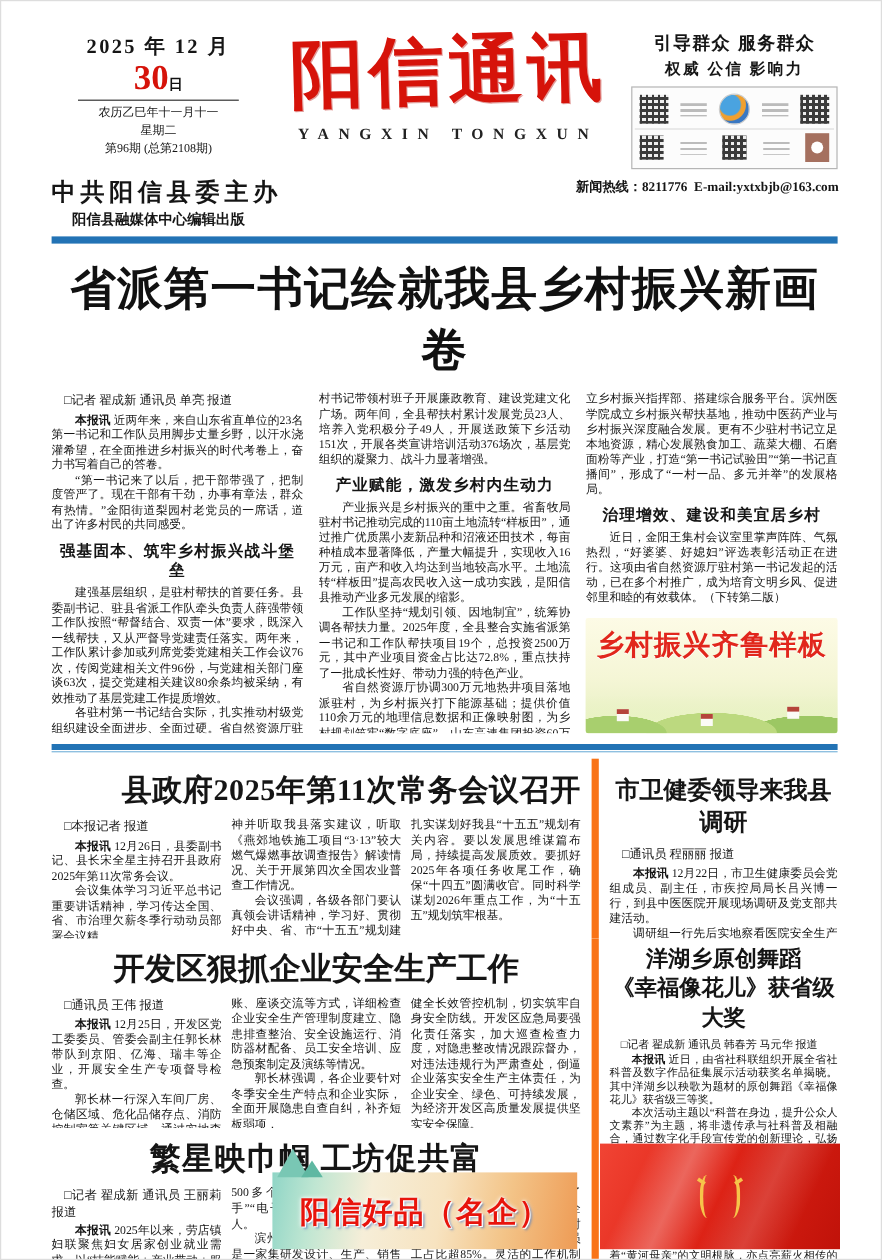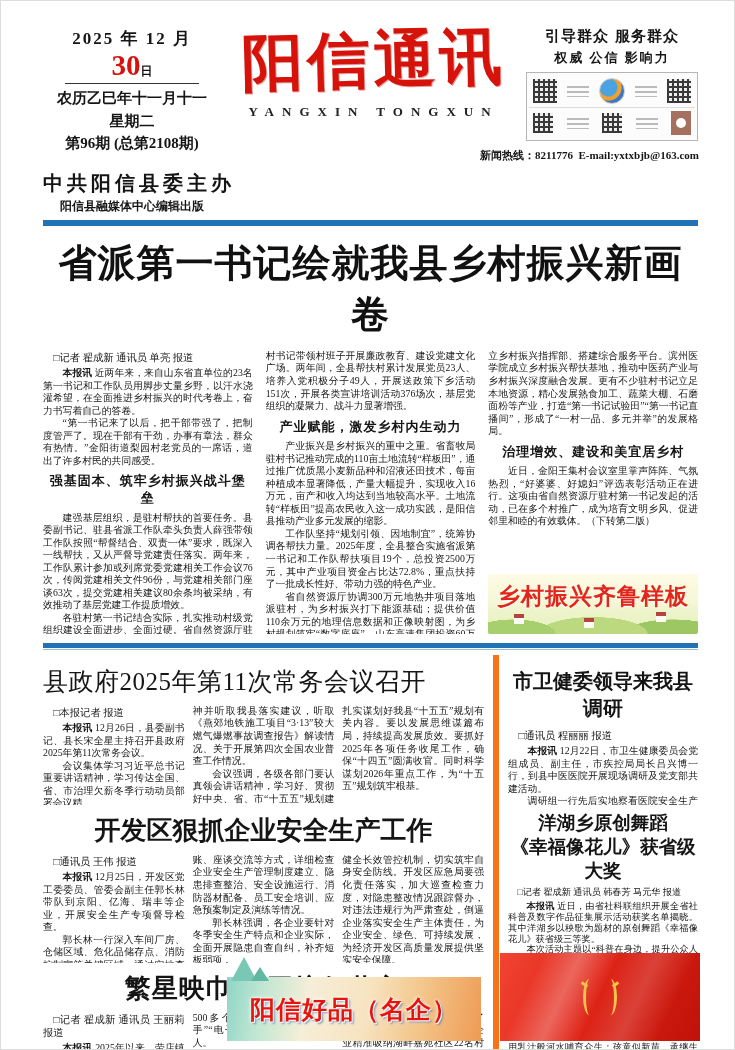--- a/index.html
+++ b/index.html
@@ -10,21 +10,21 @@
   }
   .inner { padding:26px 36px 0 42px; }
 
   
   .mh { display:flex; align-items:flex-start; }
   .mh-left { width:178px; text-align:center; flex:0 0 178px; }
   .mh-date1 { font-size:17px; font-weight:bold; letter-spacing:2px; }
   .mh-day { font-size:29px; font-weight:bold; color:#d6130a; line-height:1.05; }
   .mh-day .unit { font-size:12px; color:#111; }
   .mh-rule { border-top:1.5px solid #333; margin:3px 22px 3px 22px; }
-  .mh-small { font-size:15px; font-weight:bold; line-height:1.5; }
+  .mh-small { font-size:10px; font-weight:normal; line-height:1.5; }
   .mh-pub1 { font-size:20px; font-weight:bold; letter-spacing:4px; margin-top:15px; white-space:nowrap; }
   .mh-pub2 { font-size:12px; font-weight:bold; margin-top:1px; white-space:nowrap; }
   .mh-c { flex:1; text-align:center; padding:2px 4px 0; }
   .mh-title { font-size:62px; font-weight:900; color:#d6130a; line-height:1.02;
               letter-spacing:4px; transform:rotate(-1.5deg); white-space:nowrap;
               text-shadow:1px 1px 0 rgba(180,10,5,.4); }
   .mh-pinyin { margin-top:12px; font-size:13px; font-weight:bold; letter-spacing:8px; color:#222; white-space:nowrap; }
   .mh-r { flex:0 0 172px; width:172px; }
   .mh-slogan1 { font-size:15px; font-weight:900; text-align:center; letter-spacing:1px;
                 font-family:"DejaVu Sans","Liberation Sans",sans-serif; }
@@ -53,21 +53,21 @@
   .lead-cols { position:relative; display:flex; gap:13px; height:284px; }
   .lead-cols .col { flex:1; overflow:hidden; }
 
   .blk { margin:0; text-align:justify; font-size:9.8px; line-height:1.28; }
   .blk b { font-weight:900; }
   .t-p, .t-lead { text-indent:2em; }
   .t-p0 { text-indent:0; }
   .t-by { text-indent:1em; font-size:10.3px; margin:1px 0 3px; }
   .t-sub { text-indent:0; text-align:center; font-weight:900; font-size:13px; margin:6px 0 5px; letter-spacing:1px; }
 
-  .rural-banner { position:absolute; right:0; bottom:0; width:210px; height:60px; overflow:hidden;
+  .rural-banner { position:absolute; right:0; bottom:0; width:210px; height:96px; overflow:hidden;
                   background:linear-gradient(180deg,#fdfbe6 0%,#f5f6d6 52%,#e4efbf 100%); border-radius:2px; }
   .rural-banner .rb-text { position:relative; z-index:3; text-align:center; font-size:23px; font-weight:900;
                   color:#e1261c; margin-top:7px; letter-spacing:1px; text-shadow:0 1px 0 #fff; }
   .rural-banner .hills { position:absolute; left:0; right:0; bottom:0; height:32px; z-index:1;
       background:radial-gradient(70px 24px at 12% 100%, #a8cf6e 0 60%, transparent 61%),
                  radial-gradient(90px 28px at 50% 100%, #bcd97f 0 60%, transparent 61%),
                  radial-gradient(80px 24px at 88% 100%, #9cc763 0 60%, transparent 61%),
                  linear-gradient(180deg, transparent 0, #e9f3c4 75%); }
   .house { position:absolute; z-index:2; width:10px; height:6px; background:#fbfbf6; border-top:4px solid #b5443a; }
   .h1 { left:26px; bottom:10px; } .h2 { left:96px; bottom:6px; } .h3 { left:168px; bottom:12px; }
@@ -78,21 +78,21 @@
   
   .row { display:flex; }
   .row-l { flex:0 0 450px; width:450px; padding-right:9px; box-sizing:border-box; }
   .row-r { flex:1; border-left:6px solid #f97316; padding-left:9px; box-sizing:border-box; }
   .row2 { height:150px; overflow:hidden; }
   .rowB { min-height:352px; }
 
   .cols3s { display:flex; gap:8px; }
   .cols3s .col { flex:1; overflow:hidden; }
 
-  .gov-hl { text-align:left; font-weight:400; font-size:25px; margin:10px 0 7px; letter-spacing:0.5px; }
+  .gov-hl { text-align:right; font-weight:700; font-size:25px; margin:10px 0 7px; letter-spacing:0.5px; }
   .health-hl { text-align:center; font-weight:900; font-size:20px; margin:13px 0 7px; }
   .dev-hl { text-align:center; font-weight:900; font-size:26px; margin:8px 0 6px; }
   .art-dev { height:158px; overflow:hidden; }
   .dance-hl { text-align:center; font-weight:900; font-size:18.5px; line-height:1.3; margin:6px 0 4px; }
   .art-dance { height:352px; overflow:hidden; }
   .art-dance .blk { font-size:9.2px; line-height:1.18; }
   .star-hl { text-align:center; font-weight:900; font-size:26px; margin:8px 0 6px; letter-spacing:1px; }
   .star-cols { height:150px; overflow:hidden; }
 
   

